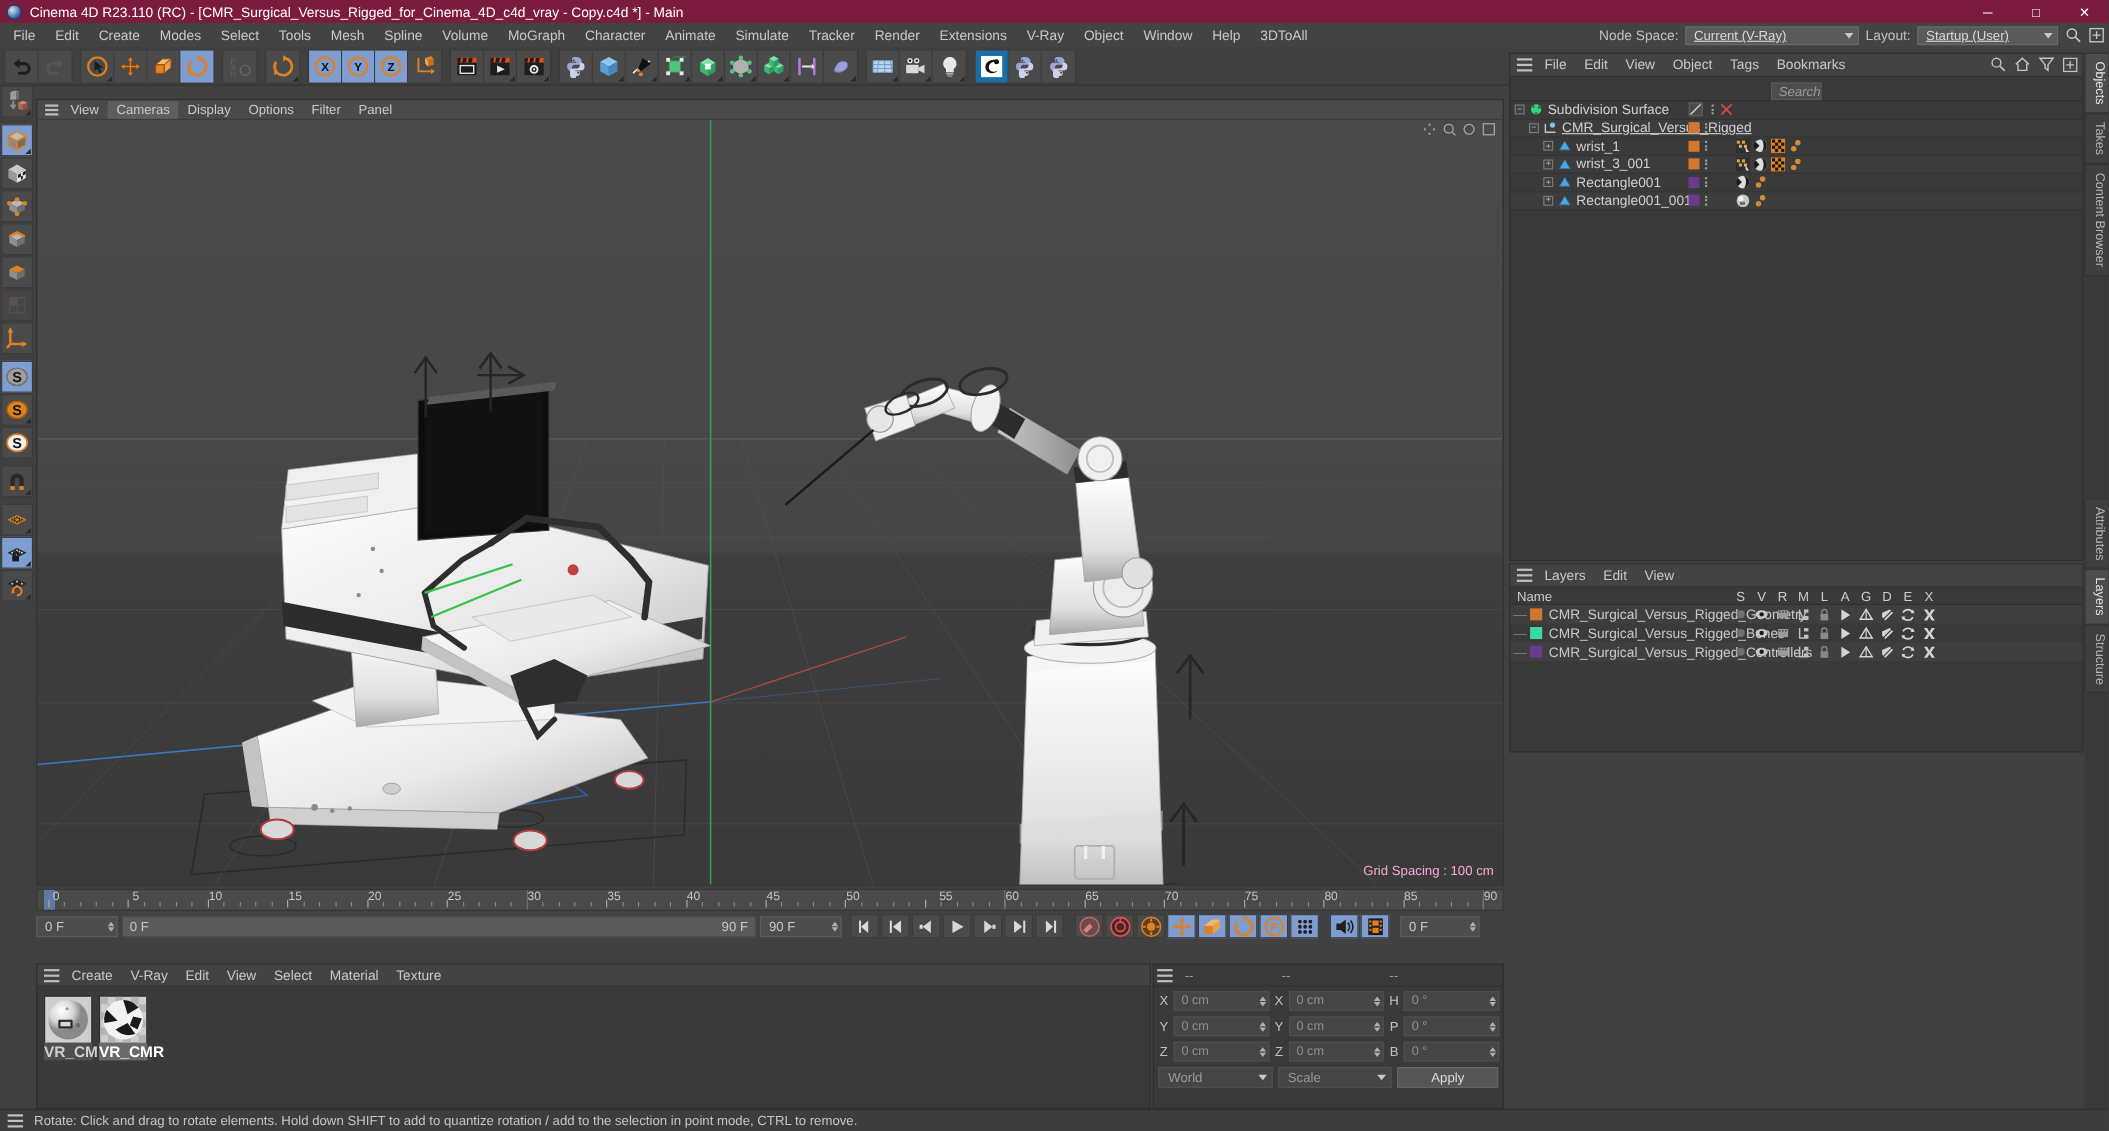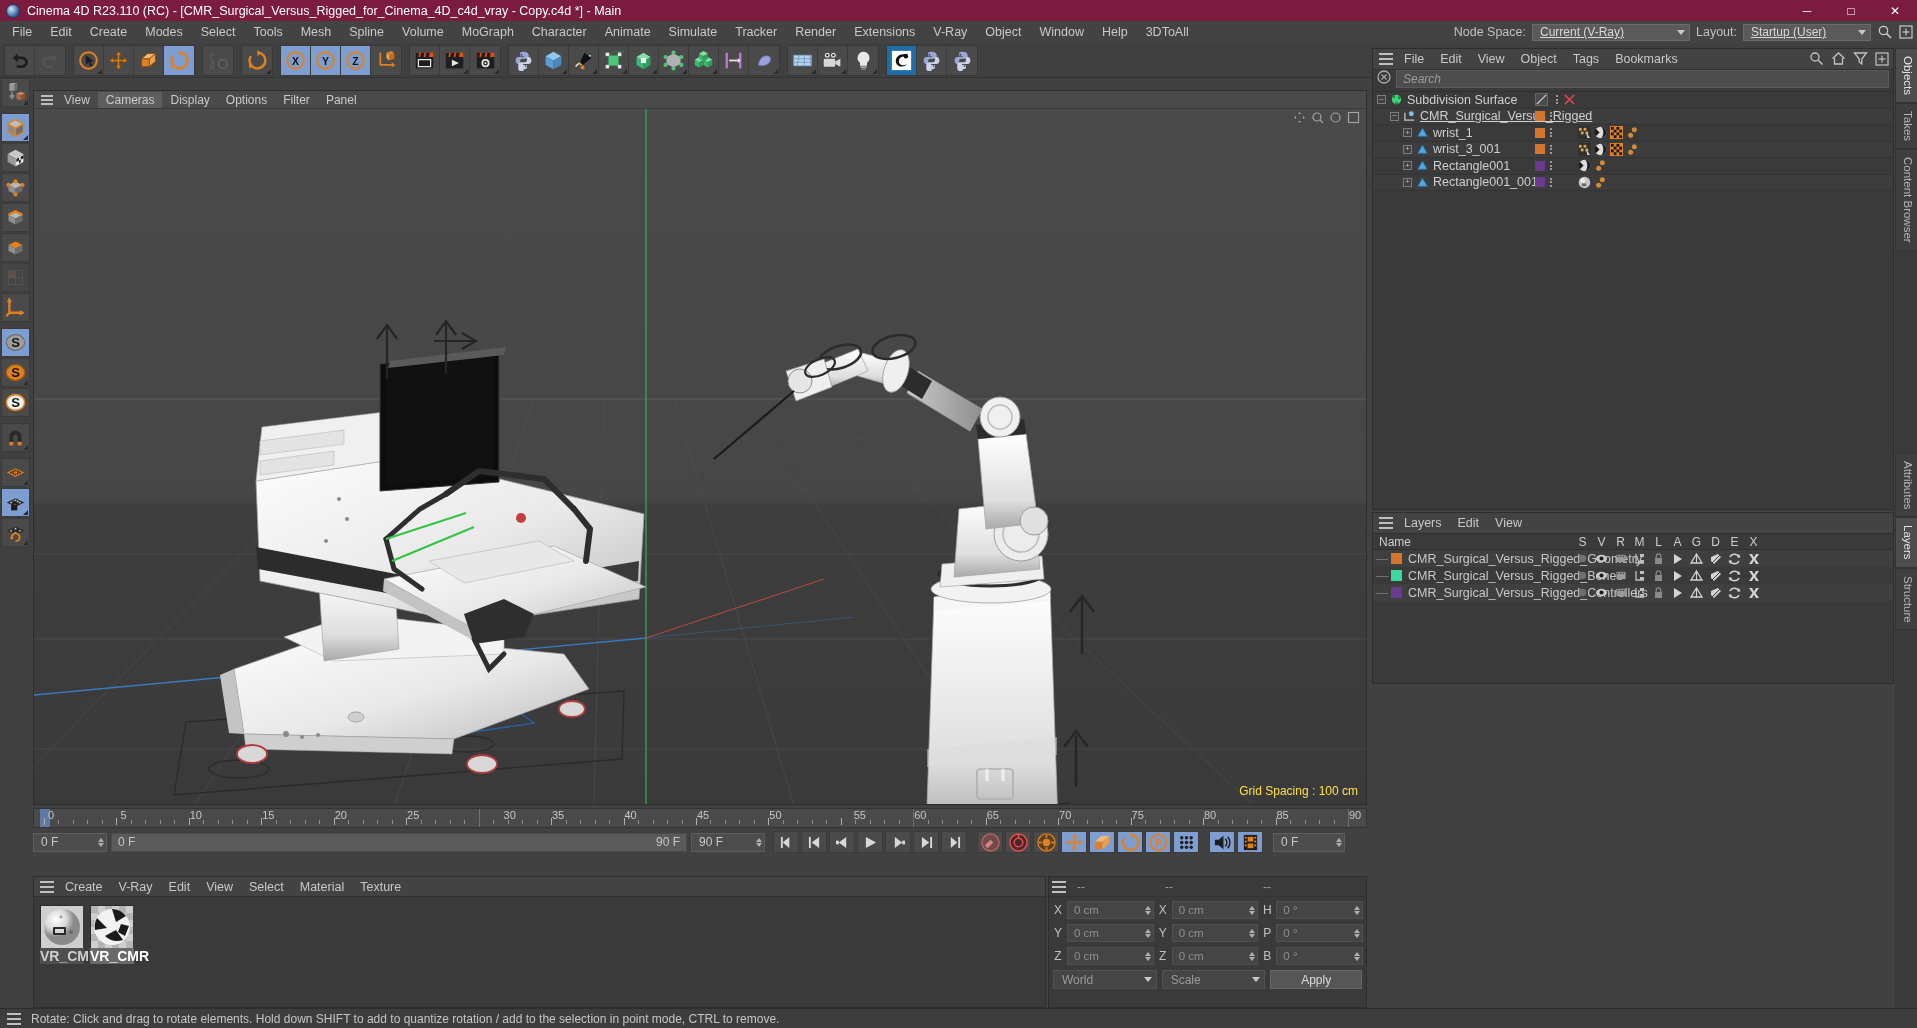--- a/index.html
+++ b/index.html
@@ -73,34 +73,34 @@
               background:#444; border:1px solid #2e2e2e; overflow:hidden;}
   #vpmenu { height:18px; background:#4a4a4a; display:flex; align-items:center; padding-left:4px;
             gap:0; border-bottom:1px solid #3a3a3a;}
   #vpmenu .vm{ padding:1px 8px; font-size:12px; color:#c9c9c9;}
   #vpmenu .vm.active{ background:#5e5e5e; }
   #vpmenu .hamb{ width:18px; display:flex; flex-direction:column; gap:2px; padding:0 3px;}
   #vpmenu .hamb i{display:block;height:2px;background:#bdbdbd;}
   #vplabel { position:absolute; left:5px; top:22px; font-size:12px; color:#e0e0e0;
              text-shadow:0 1px 2px #000; }
   #vpcanvas{ position:absolute; inset:18px 0 0 0; }
-  #gridspacing{ position:absolute; right:8px; bottom:6px; font-size:12px; color:#fde047;}
+  #gridspacing{ position:absolute; right:8px; bottom:6px; font-size:12px; color:#f9a8d4;}
   #vpicons{ position:absolute; right:6px; top:20px; display:flex; gap:5px; opacity:.75;}
 
   
   #objpanel { position:absolute; left:1372px; top:48px; width:522px; height:462px;
               background:#3a3a3a; border:1px solid #2e2e2e; }
   #objmenu{ height:21px; background:#434343; display:flex; align-items:center; padding-left:3px;
             border-bottom:1px solid #303030; position:relative;}
   #objmenu .om{ padding:2px 8px; font-size:12.5px;}
   .hambico{ width:20px; height:16px; display:flex; flex-direction:column; justify-content:center; gap:3px; padding:0 3px;}
   .hambico i{ display:block; height:2px; background:#c0c0c0;}
   #objicons{ position:absolute; right:4px; top:2px; display:flex; gap:7px; align-items:center;}
-  #objsearch{ height:22px; background:#3a3a3a; display:flex; align-items:flex-start; padding:0 4px; gap:5px;
-              border-bottom:1px solid #303030;}
+  #objsearch{ height:22px; background:#3a3a3a; display:flex; align-items:center; padding:0 4px; gap:5px;
+              border-bottom:1px solid #303030;flex-direction:column;}
   #objsearch .field{ flex:1; height:18px; background:#4d4d4d; border:1px solid #5a5a5a;
                      display:flex; align-items:center; padding-left:6px; font-style:italic;
                      color:#9a9a9a; font-size:12px;}
   .objrow{ height:16.5px; display:flex; align-items:center; font-size:12.5px; position:relative;
            border-bottom:1px solid #343434;}
   .objrow:nth-child(even){ background:#3d3d3d; }
   .objrow .nm{ color:#cfcfcf; }
   .objrow .nm.ul{ text-decoration:underline; }
   .plusbox{ width:9px;height:9px;border:1px solid #7d7d7d; display:inline-flex;
             align-items:center; justify-content:center; font-size:8px; line-height:1;
@@ -1470,21 +1470,21 @@
       <div class="tk" style="left: 1270.53px;"></div>
       <div class="tk" style="left: 1285.02px;"></div>
       <div class="tk" style="left: 1299.51px;"></div>
       <div class="tkM" style="left: 1314px;"></div>
       <div class="lab" style="left: 17px;">0</div>
       <div class="lab" style="left: 89.4444px;">5</div>
       <div class="lab" style="left: 161.889px;">10</div>
       <div class="lab" style="left: 234.333px;">15</div>
       <div class="lab" style="left: 306.778px;">20</div>
       <div class="lab" style="left: 379.222px;">25</div>
-      <div class="lab" style="left: 451.667px; margin-left: 24px;">30</div>
+      <div class="lab" style="left: 451.667px;">30</div>
       <div class="vline" style="left: 444.667px;"></div>
       <div class="lab" style="left: 524.111px;">35</div>
       <div class="lab" style="left: 596.556px;">40</div>
       <div class="lab" style="left: 669px;">45</div>
       <div class="lab" style="left: 741.444px;">50</div>
       <div class="lab" style="left: 813.889px; margin-left: 12px;">55</div>
       <div class="lab" style="left: 886.333px;">60</div>
       <div class="vline" style="left: 879.333px;"></div>
       <div class="lab" style="left: 958.778px;">65</div>
       <div class="lab" style="left: 1031.22px;">70</div>

